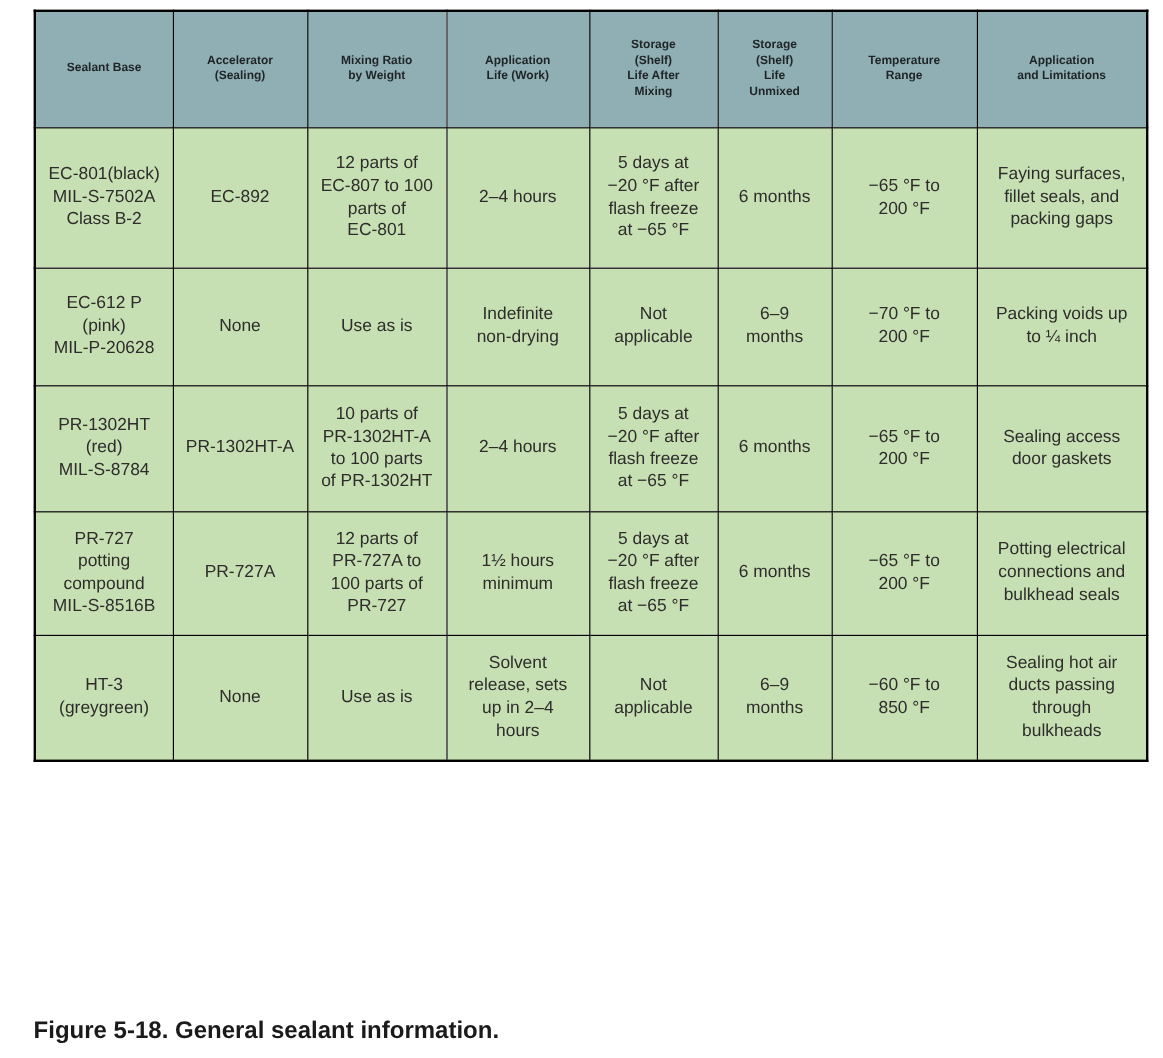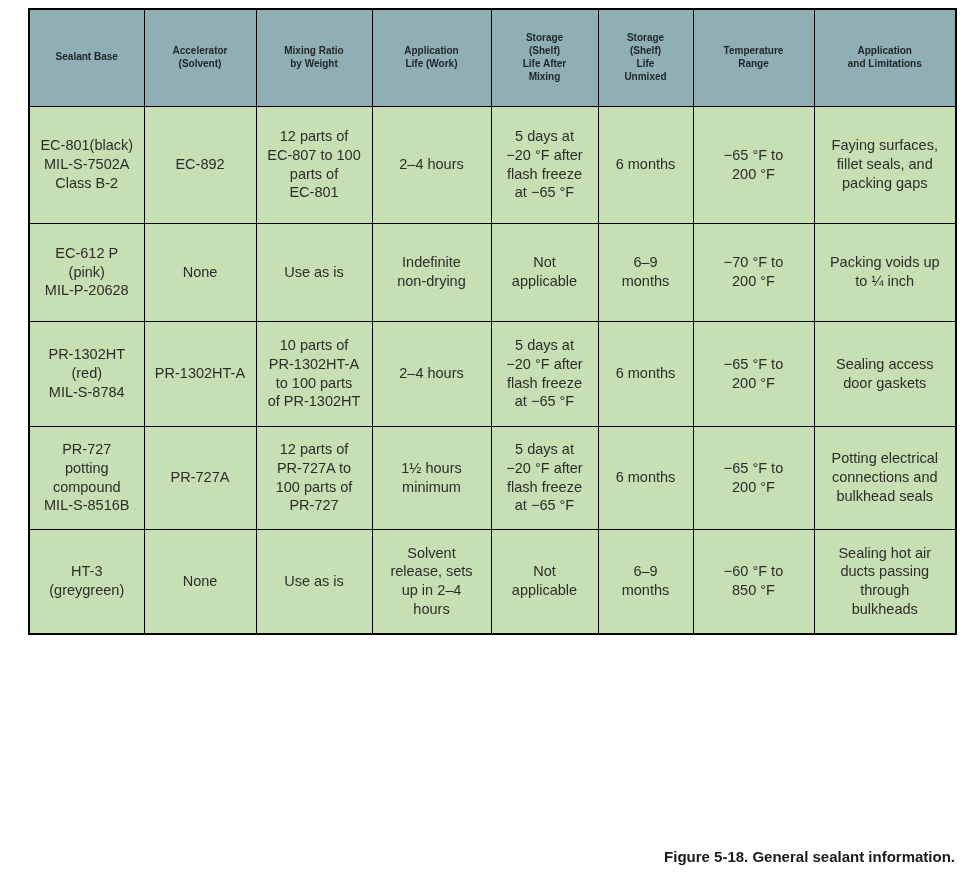--- a/index.html
+++ b/index.html
@@ -48,23 +48,23 @@
   tbody tr:nth-child(3) { height: 105px; }
   tbody tr:nth-child(4) { height: 103px; }
   tbody tr:nth-child(5) { height: 105px; }
   tbody tr:nth-child(6) { height: 105px; }
   tbody tr:nth-child(7) { height: 102px; }
   .caption {
     position: absolute;
     left: 28px;
     top: 848px;
     width: 927px;
-    text-align: right;
+    text-align: left;
     font-weight: bold;
-    font-size: 15px;
+    font-size: 20px;
     color: var(--caption-text, #1a1a1a);
   }
 </style>
 </head>
 <body>
 
 <div class="page">
   <table class="sealant-table">
     <colgroup>
       <col style="width:115px">
@@ -73,21 +73,21 @@
       <col style="width:119px">
       <col style="width:107px">
       <col style="width:95px">
       <col style="width:121px">
       <col style="width:142px">
     </colgroup>
     <thead>
       <tr>
           <th>Sealant Base</th>
           <th>Accelerator
-(Solvent)</th>
+(Sealing)</th>
           <th>Mixing Ratio
 by Weight</th>
           <th>Application
 Life (Work)</th>
           <th>Storage
 (Shelf)
 Life After
 Mixing</th>
           <th>Storage
 (Shelf)

